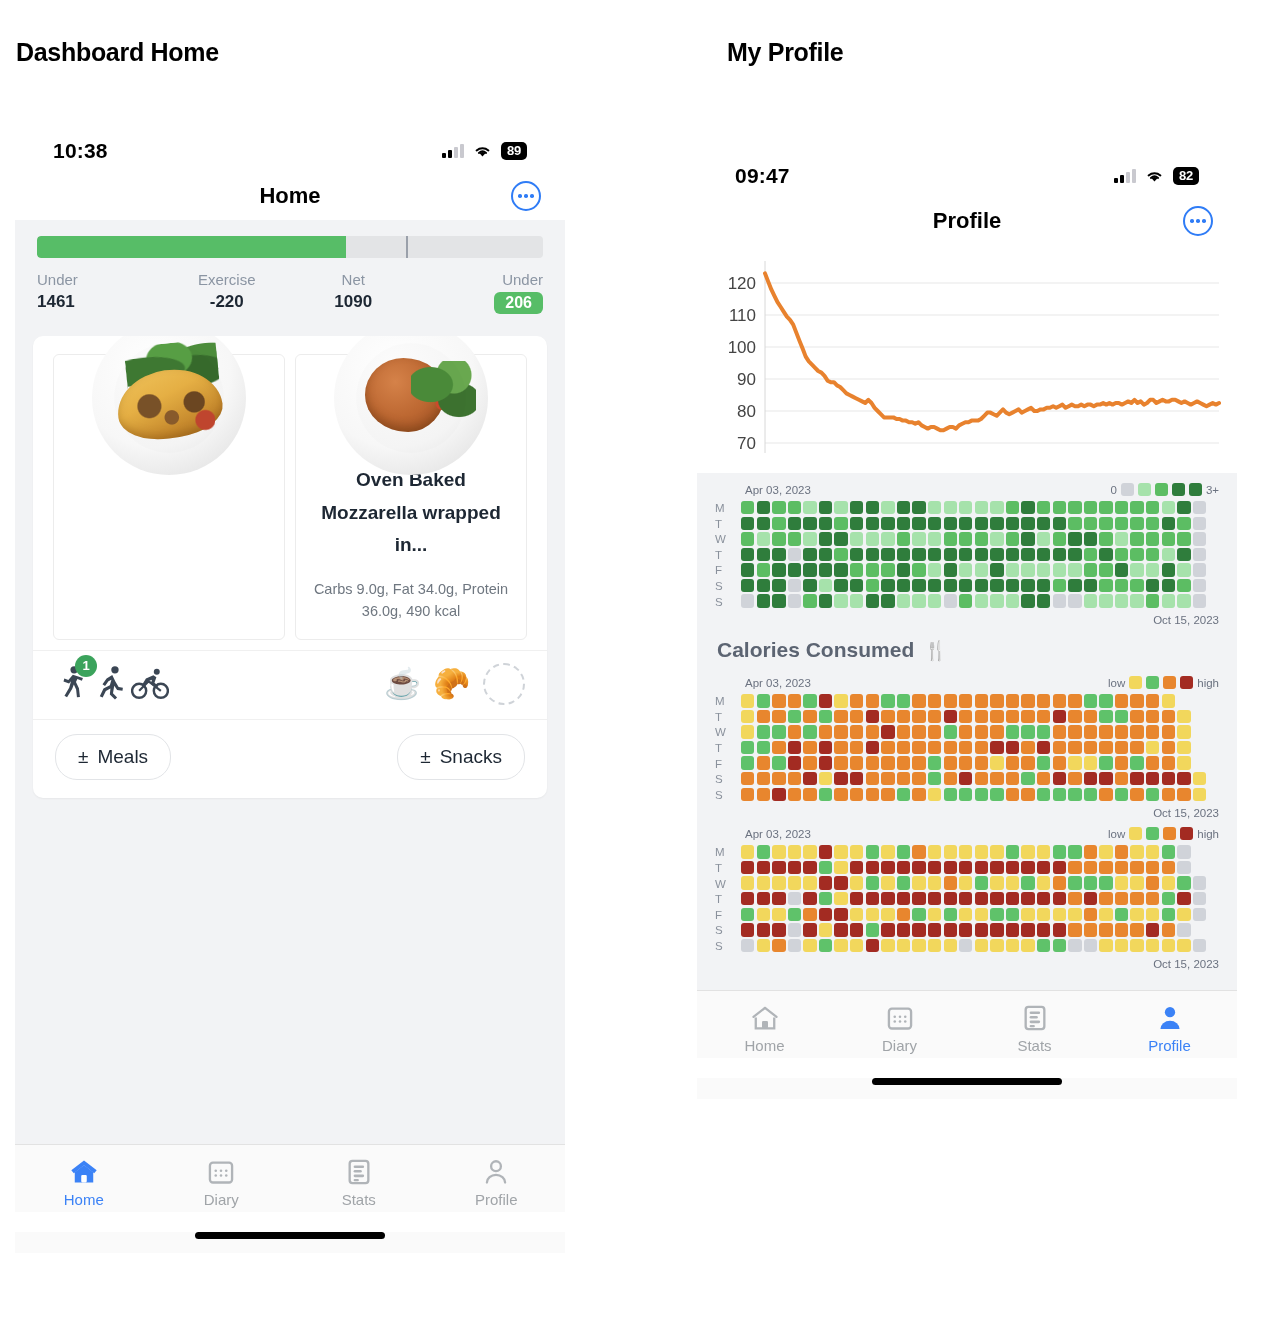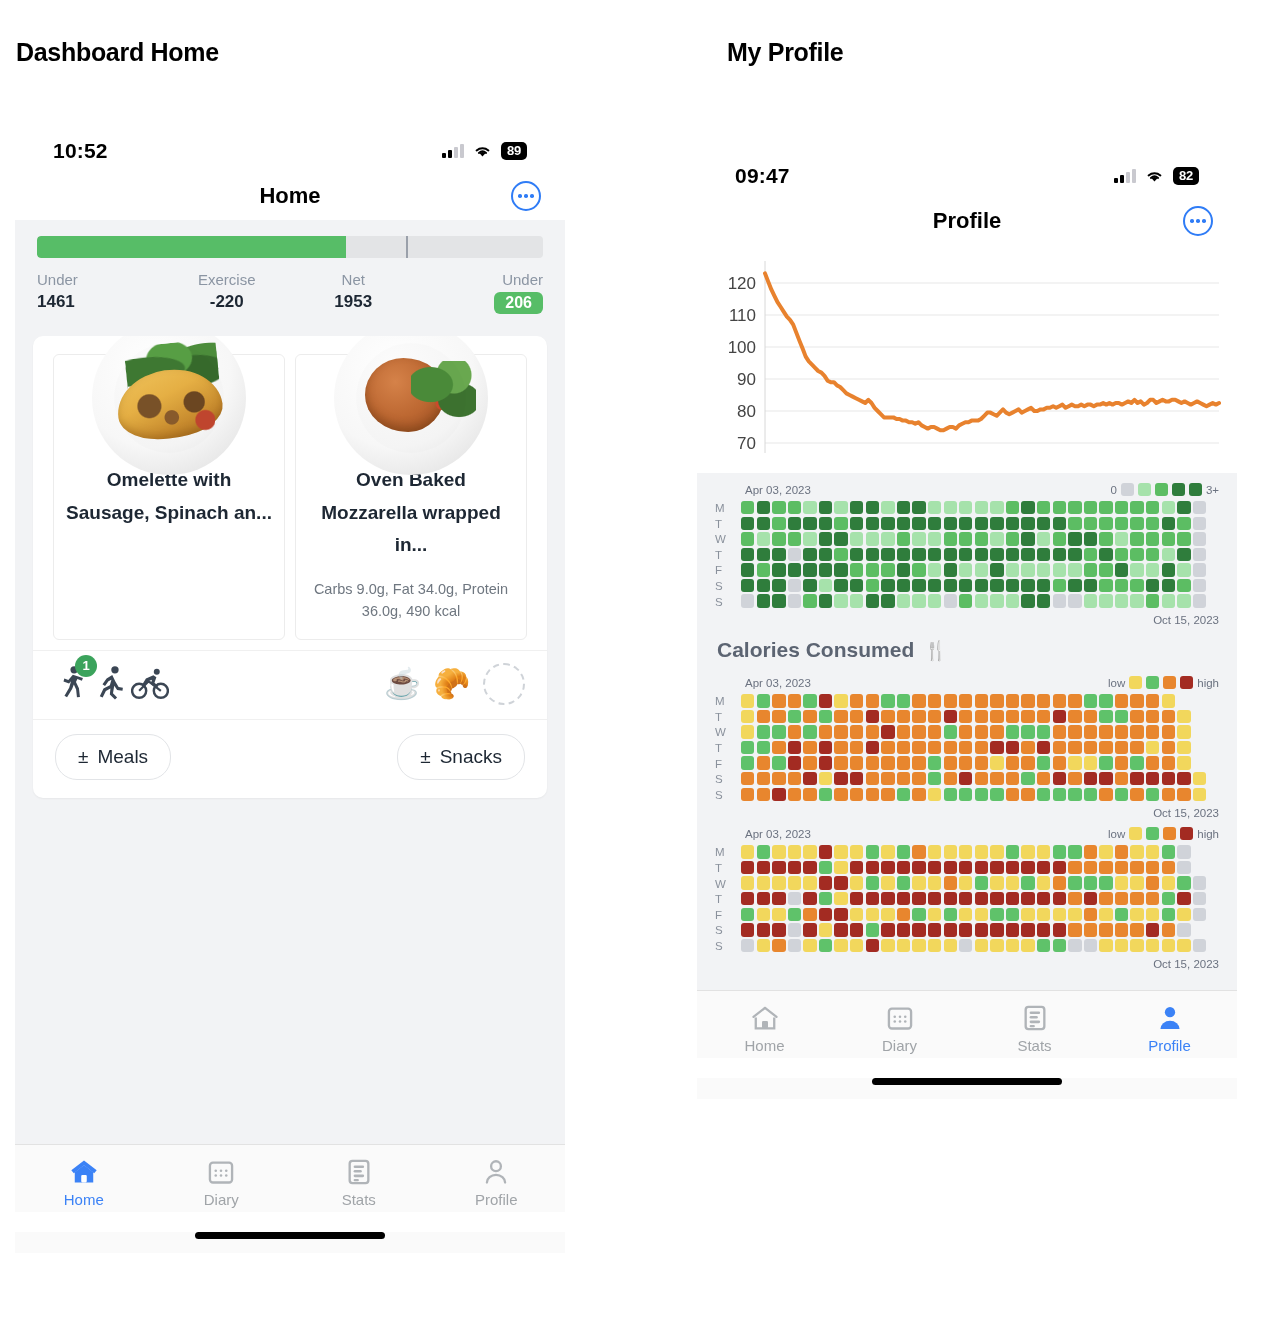--- a/index.html
+++ b/index.html
@@ -227,21 +227,21 @@
 </style>
 </head>
 <body>
 
 <div class="caption" id="cap-left">Dashboard Home</div>
 <div class="caption" id="cap-right">My Profile</div>
 
 <div class="phone" id="phone-left">
 
   <div class="statusbar">
-    <div class="status-time">10:52</div>
+    <div class="status-time">10:38</div>
     <div class="status-right">
       <div class="bars">
         <i class="on"></i>
           <i class="on"></i>
           <i></i>
           <i></i>
       </div>
       <svg width="19" height="14" viewBox="0 0 19 14">
         <path d="M9.5 12.6 L6.6 9.3 a4.4 4.4 0 0 1 5.8 0 Z" fill="#000"></path>
         <path d="M3.6 6.4 a9 9 0 0 1 11.8 0" stroke="#000" stroke-width="2" fill="none" stroke-linecap="round"></path>
@@ -274,42 +274,41 @@
         <div class="macro">
           <div class="macro-label">Under</div>
           <div class="macro-value">1461</div>
         </div>
         <div class="macro">
           <div class="macro-label">Exercise</div>
           <div class="macro-value">-220</div>
         </div>
         <div class="macro">
           <div class="macro-label">Net</div>
-          <div class="macro-value">1953</div>
+          <div class="macro-value">1090</div>
         </div>
         <div class="macro">
           <div class="macro-label">Under</div>
           <div><div class="macro-badge">206</div></div>
         </div>
       </div>
 
     <div class="card">
 
       <div class="recipes">
 
         <div class="recipe">
           <div class="recipe-photo">
             <div class="plate">
               <div class="greens"></div>
               <div class="food-a"></div>
               <div class="bits"></div>
             </div>
           </div>
           <div class="pill-recipe">Recipe</div>
-          <div class="recipe-title">Omelette with Sausage, Spinach an...</div>
         </div>
 
         <div class="recipe">
           <div class="recipe-photo">
             <div class="plate">
               <div class="food-b"></div>
               <div class="greens-b"></div>
             </div>
           </div>
           <div class="pill-recipe">Recipe</div>

